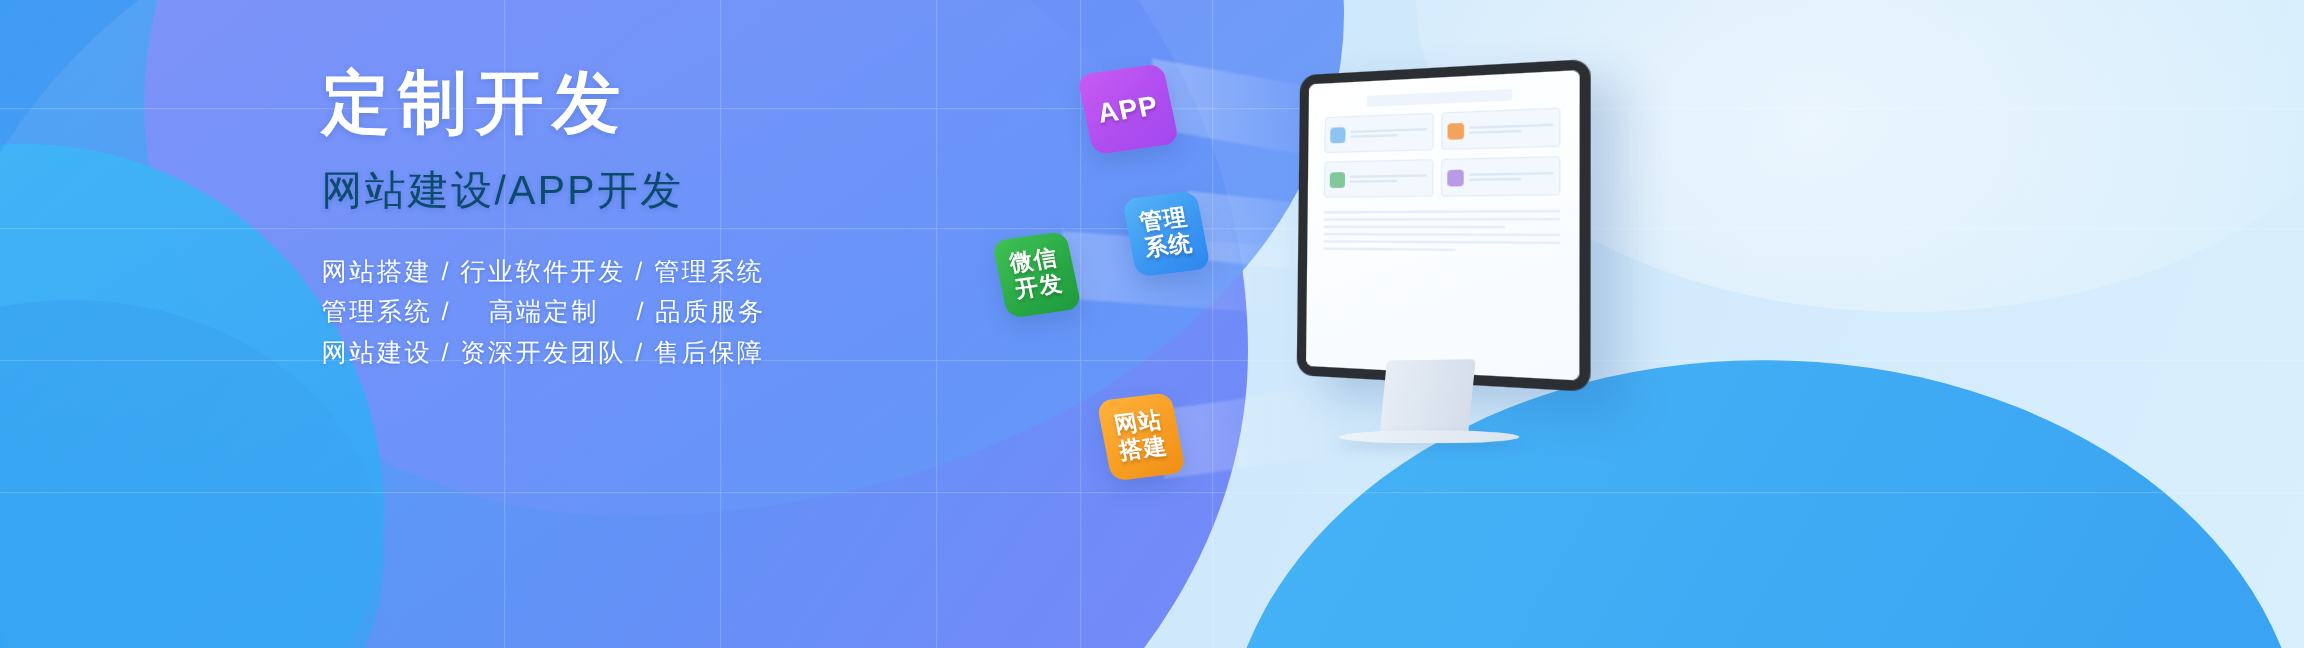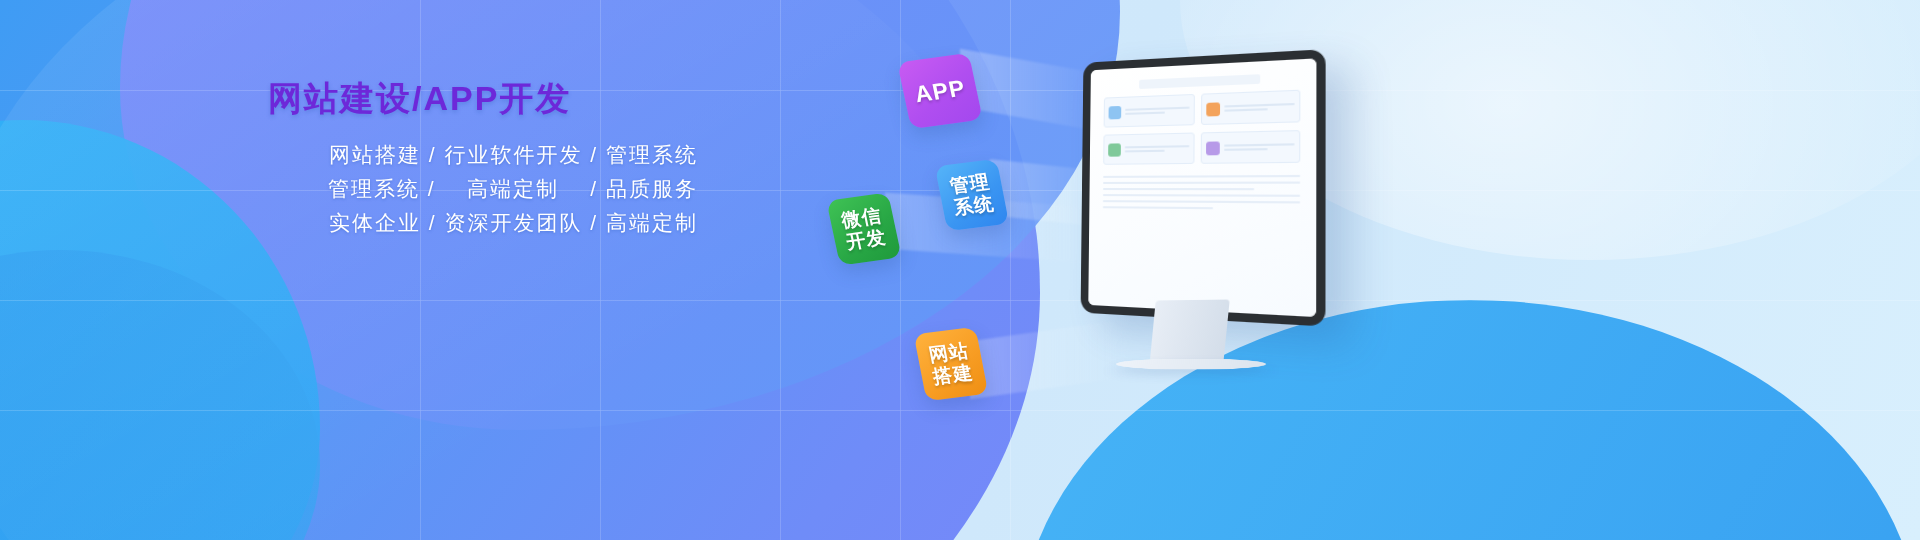--- a/index.html
+++ b/index.html
@@ -64,24 +64,24 @@
 
   
   .text-block { position:absolute; left:268px; top:56px; width:430px; z-index:20; }
   .title {
     font-size:57px; line-height:1.06; font-weight:900; color:#ffffff;
     letter-spacing:7px;
     text-shadow:0 2px 5px rgba(20,70,160,.22);
   }
   .subtitle {
     margin-top:20px;
-    font-size:34px; font-weight:700; color:#6d28d9; letter-spacing:2px;
+    font-size:34px; font-weight:400; color:#0c4a6e; letter-spacing:2px;
     text-shadow:0 2px 4px rgba(20,70,160,.22);
   }
-  .desc { margin-top:16px;text-align:right; }
+  .desc { margin-top:28px; }
   .desc-line {
     font-size:21px; line-height:34px; color:#ffffff; letter-spacing:2px;
     font-weight:500;
     text-shadow:0 1px 3px rgba(25,75,165,.35);
     white-space:pre;
   }
 
   
   .tile {
     position:absolute; z-index:25;
@@ -194,25 +194,26 @@
     <span class="gl-v" style="left:780px"></span>
     <span class="gl-v" style="left:900px"></span>
     <span class="gl-v" style="left:1010px"></span>
     <span class="gl-h" style="top:90px"></span>
     <span class="gl-h" style="top:190px"></span>
     <span class="gl-h" style="top:300px"></span>
     <span class="gl-h" style="top:410px"></span>
   </div>
 
   <div class="text-block">
+    <div class="title">定制开发</div>
     <div class="subtitle">网站建设/APP开发</div>
     <div class="desc">
       <div class="desc-line">网站搭建 / 行业软件开发 / 管理系统</div>
       <div class="desc-line">管理系统 /    高端定制    / 品质服务</div>
-      <div class="desc-line">实体企业 / 资深开发团队 / 高端定制</div>
+      <div class="desc-line">网站建设 / 资深开发团队 / 售后保障</div>
     </div>
   </div>
 
   <div class="tile-beam" style="left:960px; top:62px; width:150px; height:58px; transform:skewY(10deg); opacity:.5;"></div>
   <div class="tile-beam" style="left:990px; top:166px; width:130px; height:56px; transform:skewY(6deg); opacity:.5;"></div>
   <div class="tile-beam" style="left:885px; top:200px; width:210px; height:56px; transform:skewY(4deg); opacity:.45;"></div>
   <div class="tile-beam" style="left:970px; top:330px; width:160px; height:58px; transform:skewY(-8deg); opacity:.45;"></div>
 
   <div class="tile tile-app">
     <span>APP</span>

